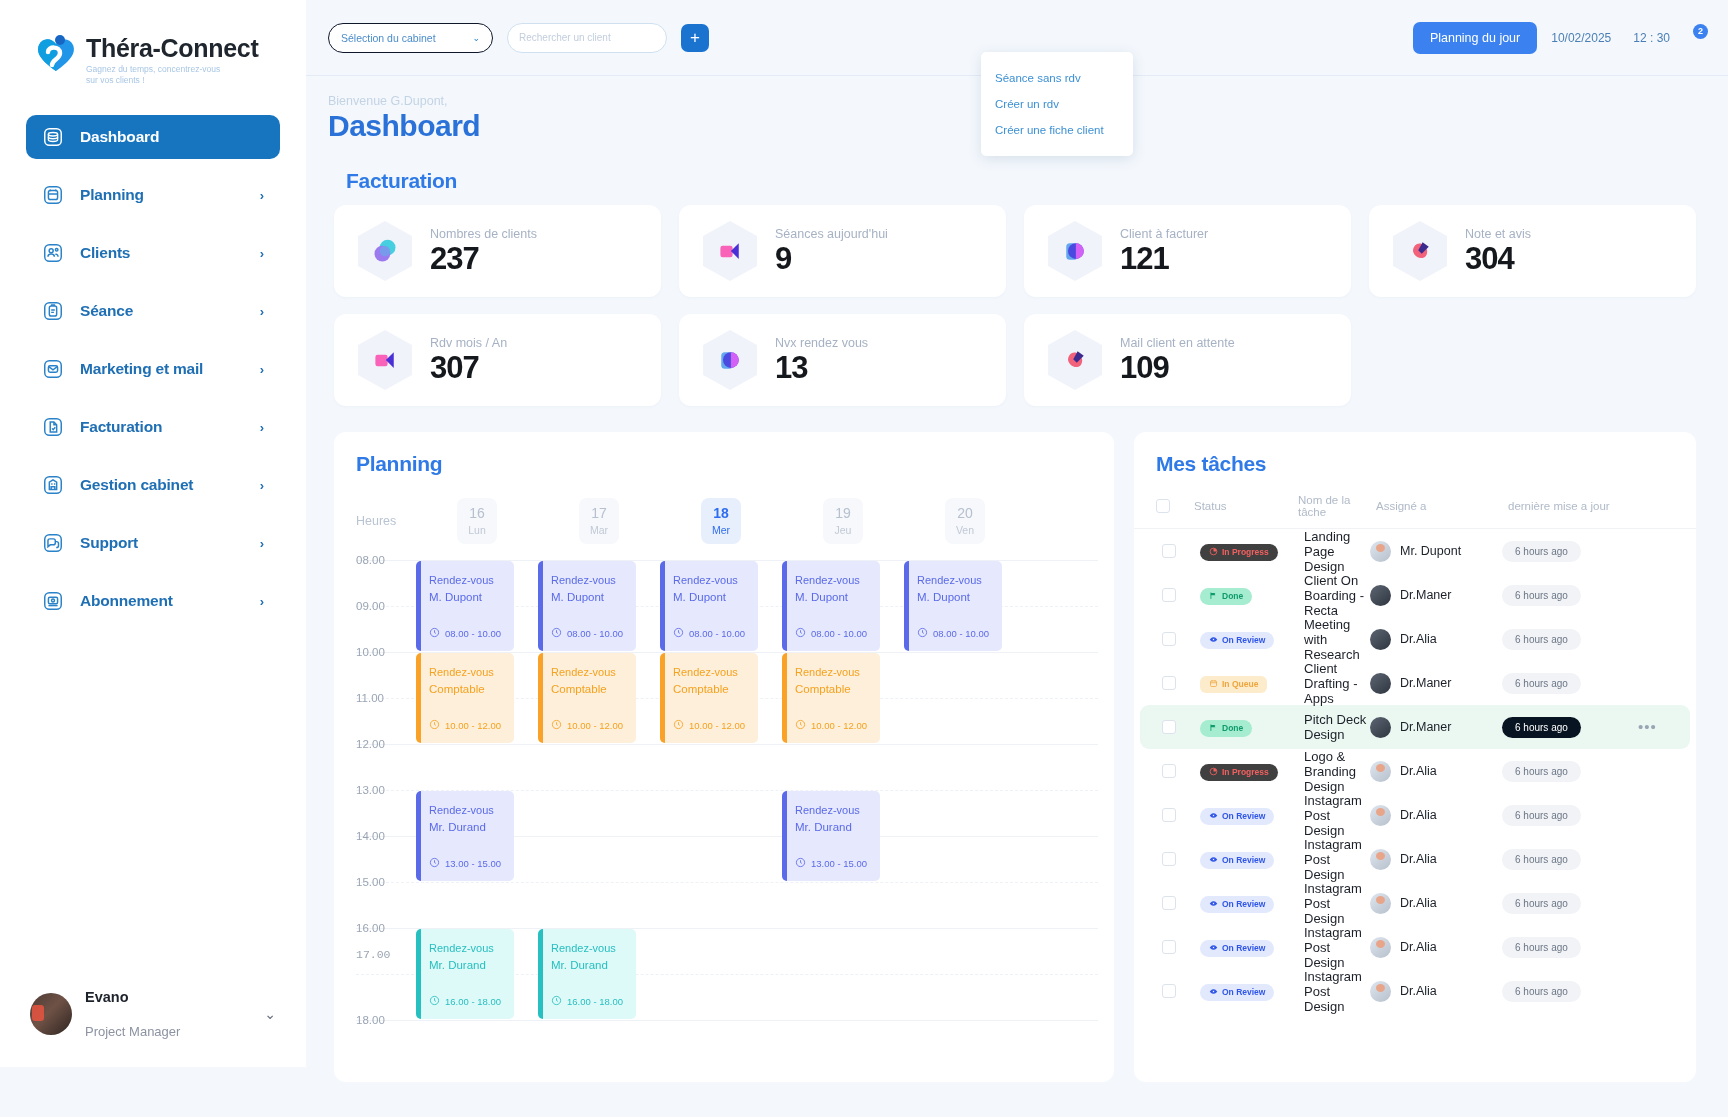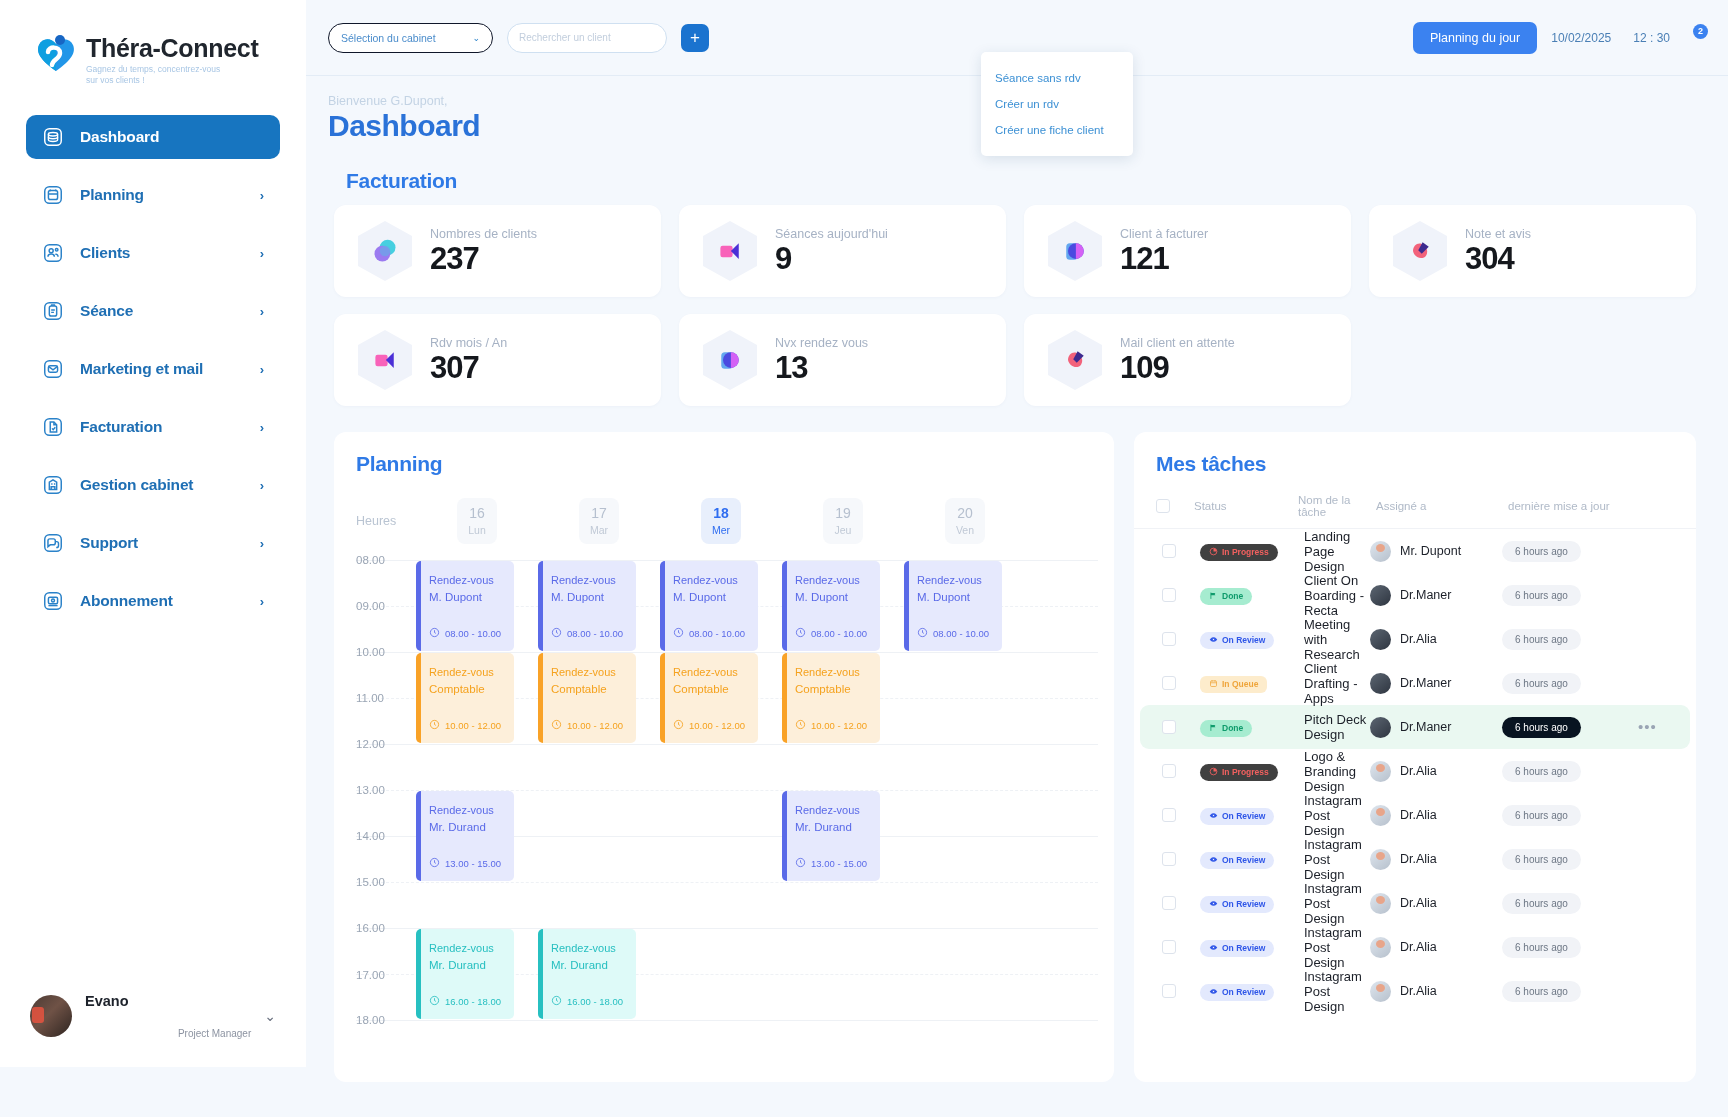--- a/index.html
+++ b/index.html
@@ -55,21 +55,21 @@
     background: linear-gradient(135deg,#4b3a33 0%, #6f5246 45%, #2d2420 100%);
     position: relative; overflow: hidden;
   }
   .avatar-lg::after {
     content: ""; position: absolute; left: 2px; top: 12px;
     width: 12px; height: 16px; background: #e8543f; border-radius: 3px;
     opacity: .85;
   }
   .profile-info { flex: 1; }
   .profile-name { font-size: 14.5px; font-weight: bold; color: #1d222b; }
-  .profile-role { font-size: 10px; color: #8c93a1; margin-top: 19px; text-align: right; }
+  .profile-role { font-size: 13px; color: #8c93a1; margin-top: 19px; }
   .profile-chev { color: #6b7280; font-size: 14px; }
 
   
   .main { flex: 1; height: 1117px; position: relative; background: #f4f8fd; }
 
   .topbar {
     height: 76px; display: flex; align-items: center;
     padding: 0 26px 0 22px; gap: 14px; border-bottom: 1px solid #e3ecf6;
     background: #f4f8fd;
   }
@@ -608,21 +608,21 @@
               <div class="hour-lbl" style="top: 184px;">12.00</div>
               <div class="hour-row dashed" style="top: 230px;"></div>
               <div class="hour-lbl" style="top: 230px;">13.00</div>
               <div class="hour-row" style="top: 276px;"></div>
               <div class="hour-lbl" style="top: 276px;">14.00</div>
               <div class="hour-row dashed" style="top: 322px;"></div>
               <div class="hour-lbl" style="top: 322px;">15.00</div>
               <div class="hour-row" style="top: 368px;"></div>
               <div class="hour-lbl" style="top: 368px;">16.00</div>
               <div class="hour-row dashed" style="top: 414px;"></div>
-              <div class="hour-lbl" style="top: 415px;">17.00</div>
+              <div class="hour-lbl" style="top: 394px; font-family: Liberation Mono, monospace;">17.00</div>
               <div class="hour-row" style="top: 460px;"></div>
               <div class="hour-lbl" style="top: 460px;">18.00</div>
               <div class="ev blue" style="left: 60px; width: 98px; top: 1px; height: 90px;">
                 <div class="ev-t1">Rendez-vous</div>
                 <div class="ev-t2">M. Dupont</div>
                 <div class="ev-time">
                   <span><svg viewBox="0 0 24 24" fill="none" stroke="currentColor" stroke-width="1.8">
                       <circle cx="12" cy="12" r="9"></circle>
                       <path d="M12 7v5l3 2"></path>
                     </svg></span>

